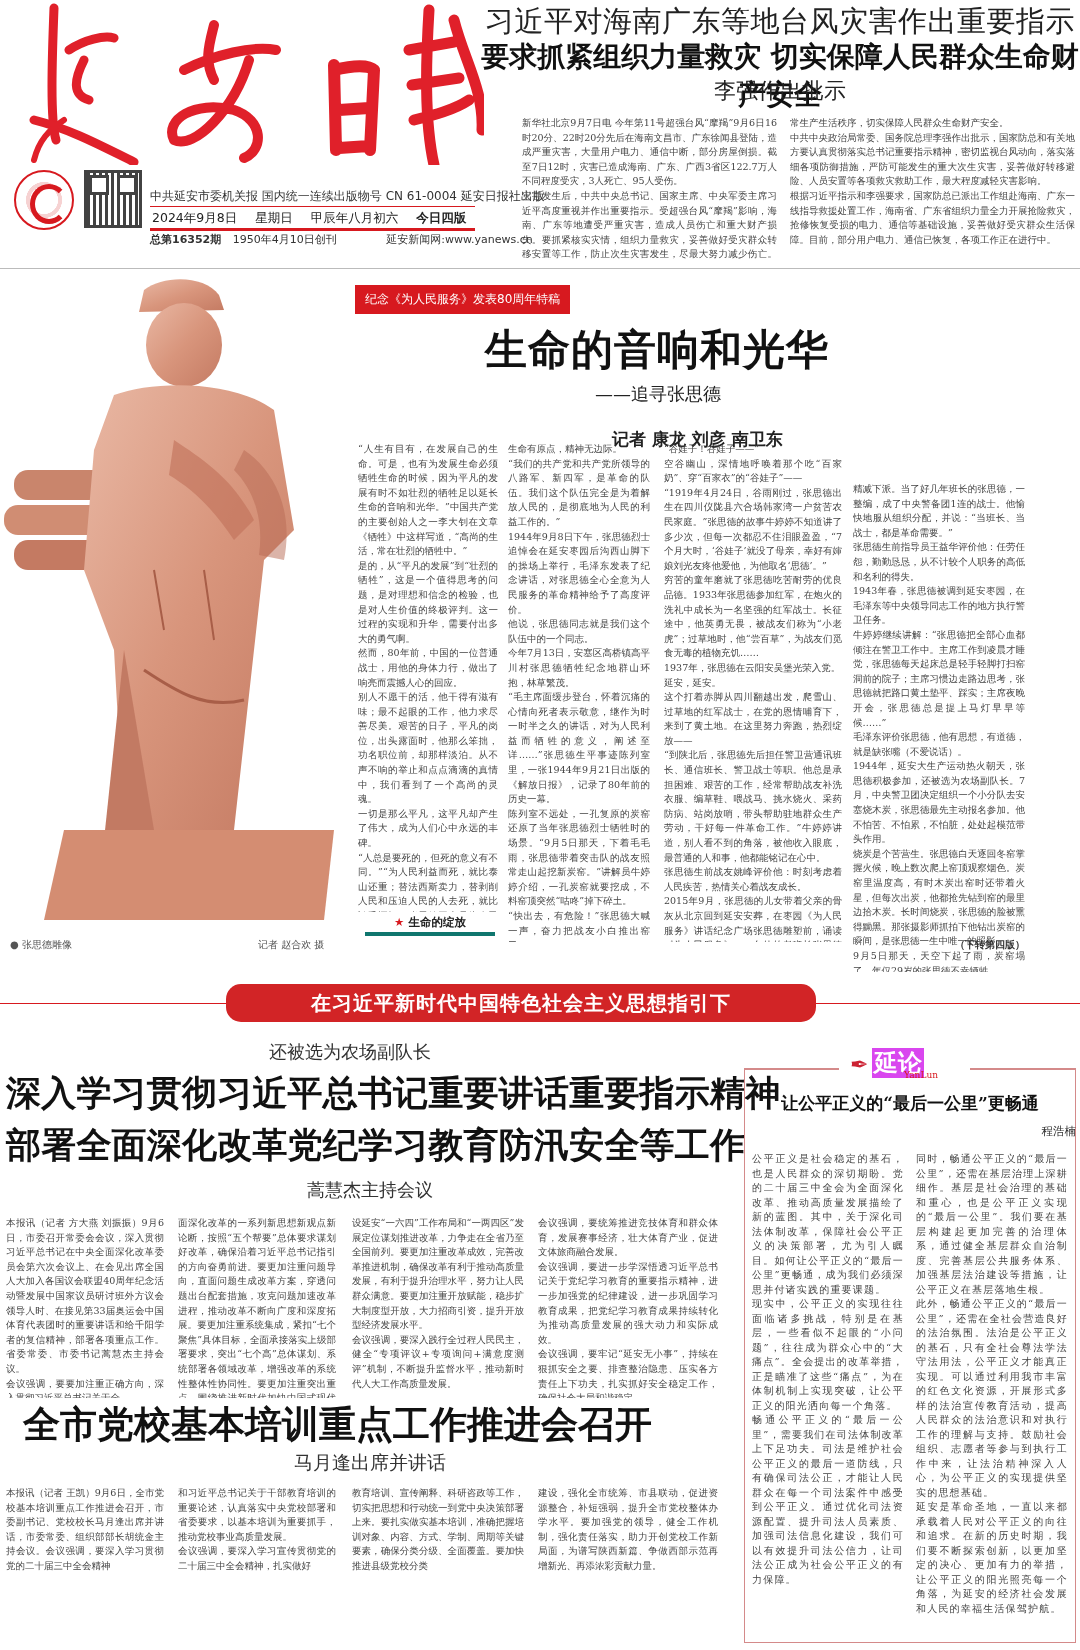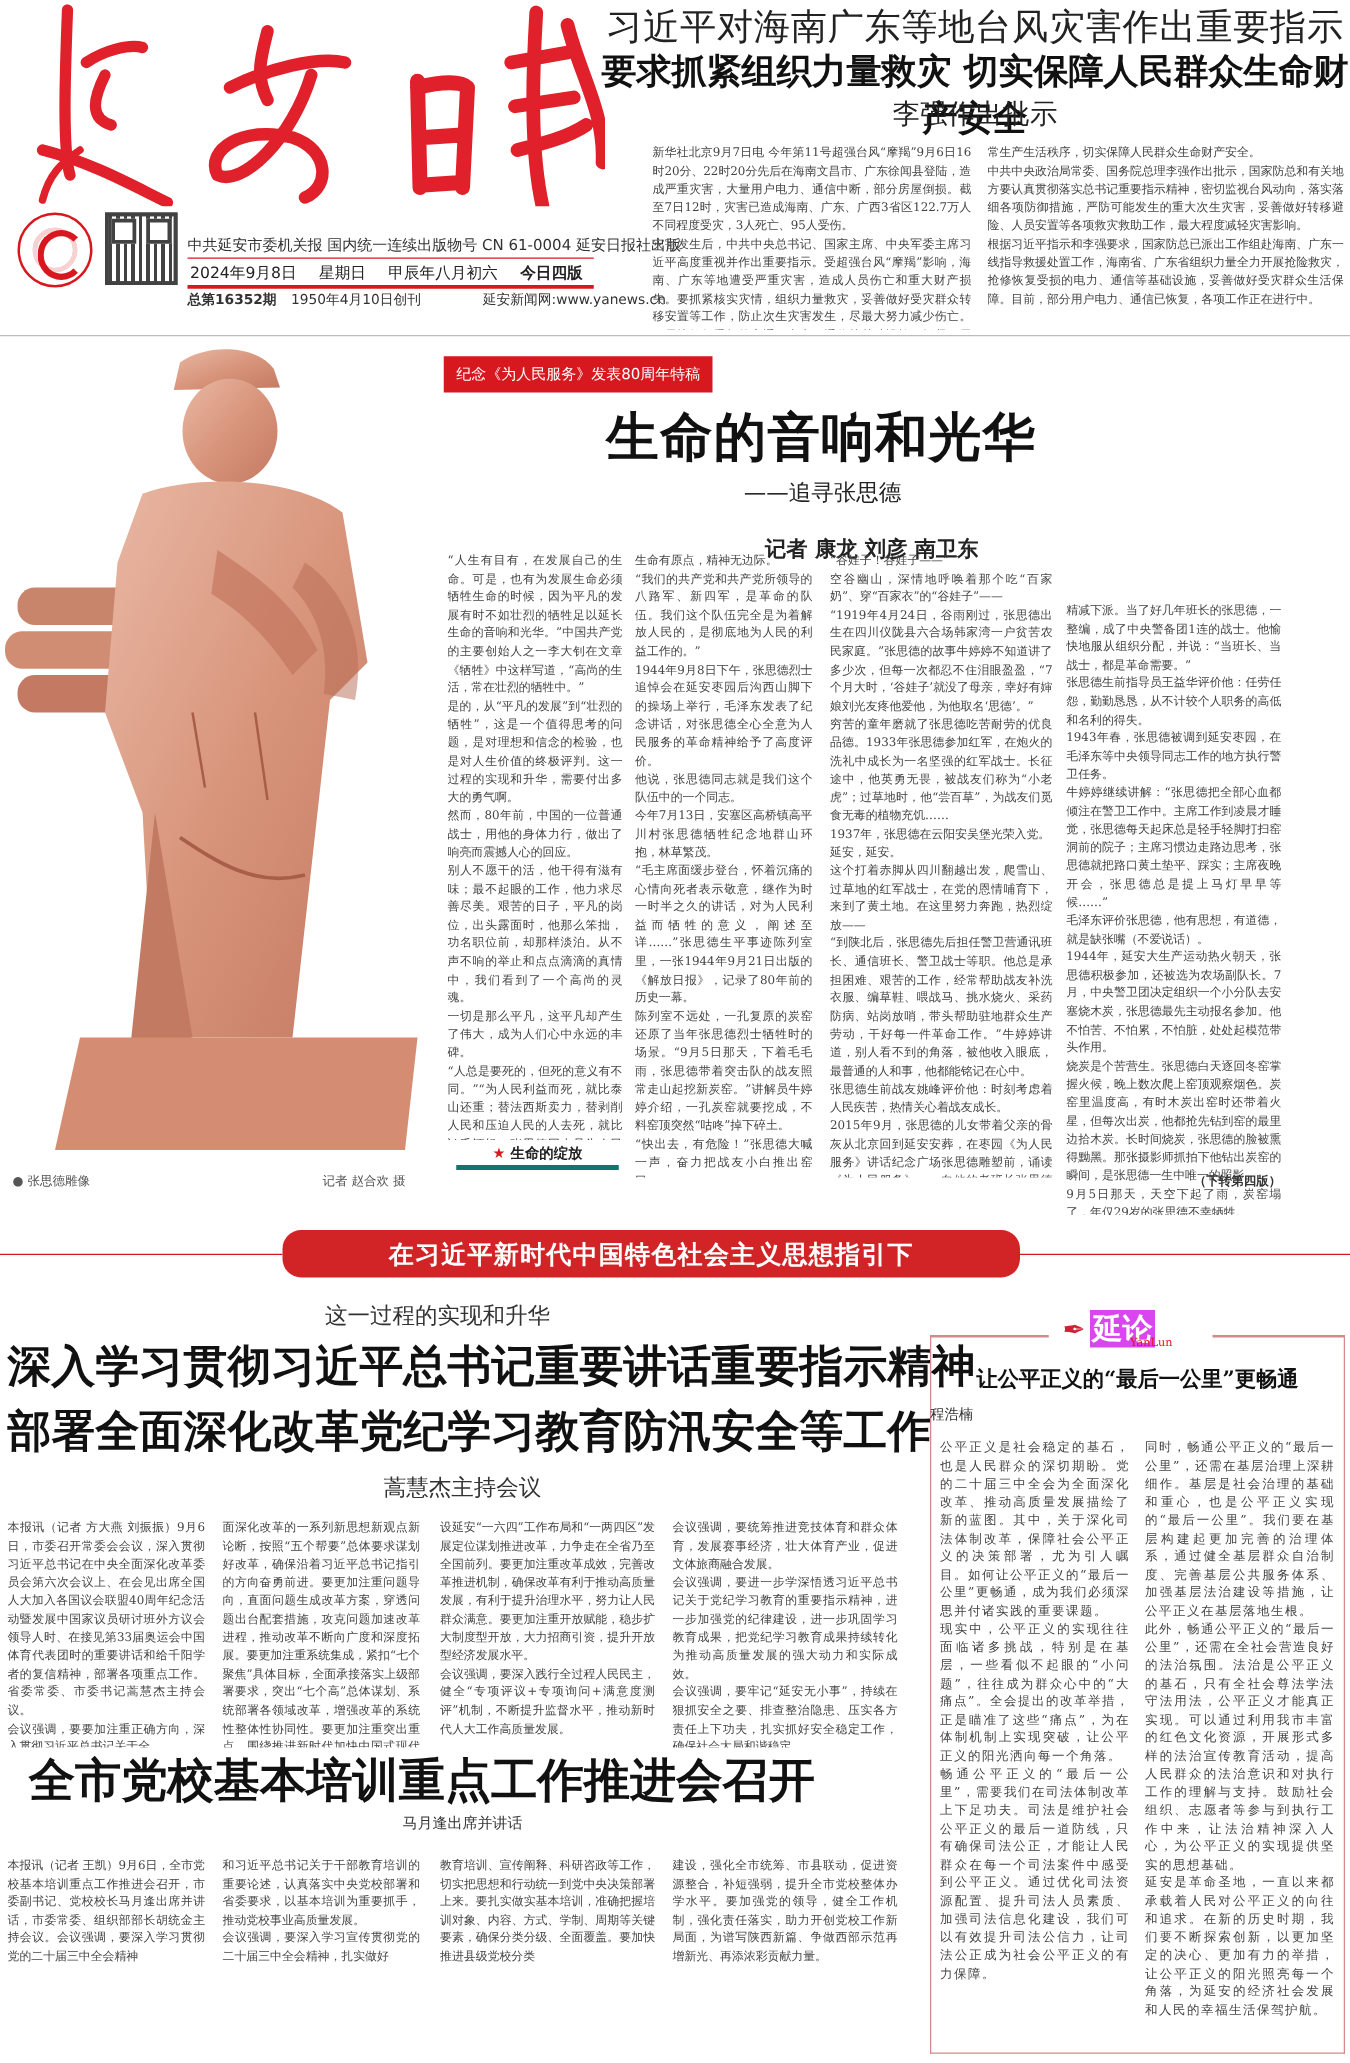--- a/index.html
+++ b/index.html
@@ -48,32 +48,32 @@
   .continue { left: 955px; top: 938px; font-size: 10px; font-weight: bold; color: #333; }
   .banner { left: 226px; top: 984px; width: 590px; height: 38px; background: #d22426; color: #fff; font-size: 20px; font-weight: bold; text-align: center; line-height: 38px; letter-spacing: 1px; border-radius: 15px; }
 
   
   .m-pre { left: 0; top: 1040px; width: 700px; text-align: center; font-size: 18px; color: #333; }
   .m-h1 { left: 6px; top: 1070px; width: 700px; font-size: 35px; font-weight: bold; color: #111; white-space: nowrap; letter-spacing: 0.2px; }
   .m-h2 { left: 6px; top: 1122px; width: 700px; font-size: 35px; font-weight: bold; color: #111; white-space: nowrap; letter-spacing: 0.2px; }
   .m-sub { left: 0; top: 1178px; width: 700px; text-align: center; font-size: 18px; color: #333; padding-left: 40px; }
 
   .p-h1 { left: 23px; top: 1400px; width: 700px; font-size: 37px; font-weight: bold; color: #111; white-space: nowrap; }
-  .p-sub { left: 0; top: 1450px; width: 700px; text-align: center; font-size: 12px; color: #333; padding-left: 40px; }
+  .p-sub { left: 0; top: 1450px; width: 700px; text-align: center; font-size: 19px; color: #333; padding-left: 40px; }
 
   
   .comm-box { left: 744px; top: 1068px; width: 332px; height: 575px; border: 1.5px solid #d48a8a; border-top: none; }
   .comm-top-l { left: 744px; top: 1068px; width: 95px; height: 1.5px; background: #d48a8a; }
   .comm-top-r { left: 970px; top: 1068px; width: 106px; height: 1.5px; background: #d48a8a; }
   .comm-logo { left: 850px; top: 1048px; width: 115px; height: 42px; }
   .comm-logo .pen { position: absolute; left: 0; top: 4px; font-size: 22px; color: #c23; }
   .comm-logo .yan { position: absolute; left: 22px; top: 0; font-size: 24px; font-weight: bold; color: #fff; background: #d946ef; padding: 0 2px; line-height: 30px; }
   .comm-logo .pinyin { position: absolute; left: 54px; top: 22px; font-size: 9px; color: #d7191f; font-family: "DejaVu Serif", serif; }
   .comm-title { left: 744px; top: 1092px; width: 332px; text-align: center; font-size: 17px; font-weight: bold; color: #111; }
-  .comm-author { left: 744px; top: 1124px; width: 332px; text-align: left; font-size: 11.5px; color: #333; }
+  .comm-author { left: 744px; top: 1124px; width: 332px; text-align: right; font-size: 11.5px; color: #333; }
   .comm-col { font-size: 10px; line-height: 14.5px; color: #444; letter-spacing: 1.2px; }
 </style>
 </head>
 <body>
 
 <div class="abs" id="masthead-logo">
   <svg viewBox="0 0 470 165">
     <g fill="none" stroke="#e0202a" stroke-linecap="round" stroke-linejoin="round">
 
       <path d="M40 8 C 38 60, 36 120, 42 140" stroke-width="9"></path>
@@ -192,21 +192,21 @@
 得知张思德牺牲的消息后，毛泽东心情十分悲痛，提出要为张思德开追悼会，他要参加并讲话。</div>
 
 <div class="abs photo-cap">● 张思德雕像</div>
 <div class="abs photo-credit">记者  赵合欢  摄</div>
 <div class="abs continue">（下转第四版）</div>
 
 <div class="abs hr" style="left:0; top:1003px; width:226px; background:#d7191f;"></div>
 <div class="abs banner">在习近平新时代中国特色社会主义思想指引下</div>
 <div class="abs hr" style="left:816px; top:1003px; width:264px; background:#d7191f;"></div>
 
-<div class="abs m-pre">这一过程的实现和升华</div>
+<div class="abs m-pre">还被选为农场副队长</div>
 <div class="abs m-h1 serif">深入学习贯彻习近平总书记重要讲话重要指示精神</div>
 <div class="abs m-h2 serif">部署全面深化改革党纪学习教育防汛安全等工作</div>
 <div class="abs m-sub">蒿慧杰主持会议</div>
 
 <div class="abs col" style="left:6px; top:1216px; width:158px; height:182px; white-space:pre-line;">本报讯（记者 方大燕 刘振振）9月6日，市委召开常委会会议，深入贯彻习近平总书记在中央全面深化改革委员会第六次会议上、在会见出席全国人大加入各国议会联盟40周年纪念活动暨发展中国家议员研讨班外方议会领导人时、在接见第33届奥运会中国体育代表团时的重要讲话和给千阳学者的复信精神，部署各项重点工作。省委常委、市委书记蒿慧杰主持会议。
 会议强调，要要加注重正确方向，深入贯彻习近平总书记关于全</div>
 <div class="abs col" style="left:178px; top:1216px; width:158px; height:182px; white-space:pre-line;">面深化改革的一系列新思想新观点新论断，按照“五个帮要”总体要求谋划好改革，确保沿着习近平总书记指引的方向奋勇前进。要更加注重问题导向，直面问题生成改革方案，穿透问题出台配套措施，攻克问题加速改革进程，推动改革不断向广度和深度拓展。要更加注重系统集成，紧扣“七个聚焦”具体目标，全面承接落实上级部署要求，突出“七个高”总体谋划、系统部署各领域改革，增强改革的系统性整体性协同性。要更加注重突出重点，围绕推进新时代加快中国式现代化建</div>
 <div class="abs col" style="left:352px; top:1216px; width:172px; height:182px; white-space:pre-line;">设延安“一六四”工作布局和“一两四区”发展定位谋划推进改革，力争走在全省乃至全国前列。要更加注重改革成效，完善改革推进机制，确保改革有利于推动高质量发展，有利于提升治理水平，努力让人民群众满意。要更加注重开放赋能，稳步扩大制度型开放，大力招商引资，提升开放型经济发展水平。
 会议强调，要深入践行全过程人民民主，健全“专项评议+专项询问+满意度测评”机制，不断提升监督水平，推动新时代人大工作高质量发展。</div>
 <div class="abs col" style="left:538px; top:1216px; width:180px; height:182px; white-space:pre-line;">会议强调，要统筹推进竞技体育和群众体育，发展赛事经济，壮大体育产业，促进文体旅商融合发展。

